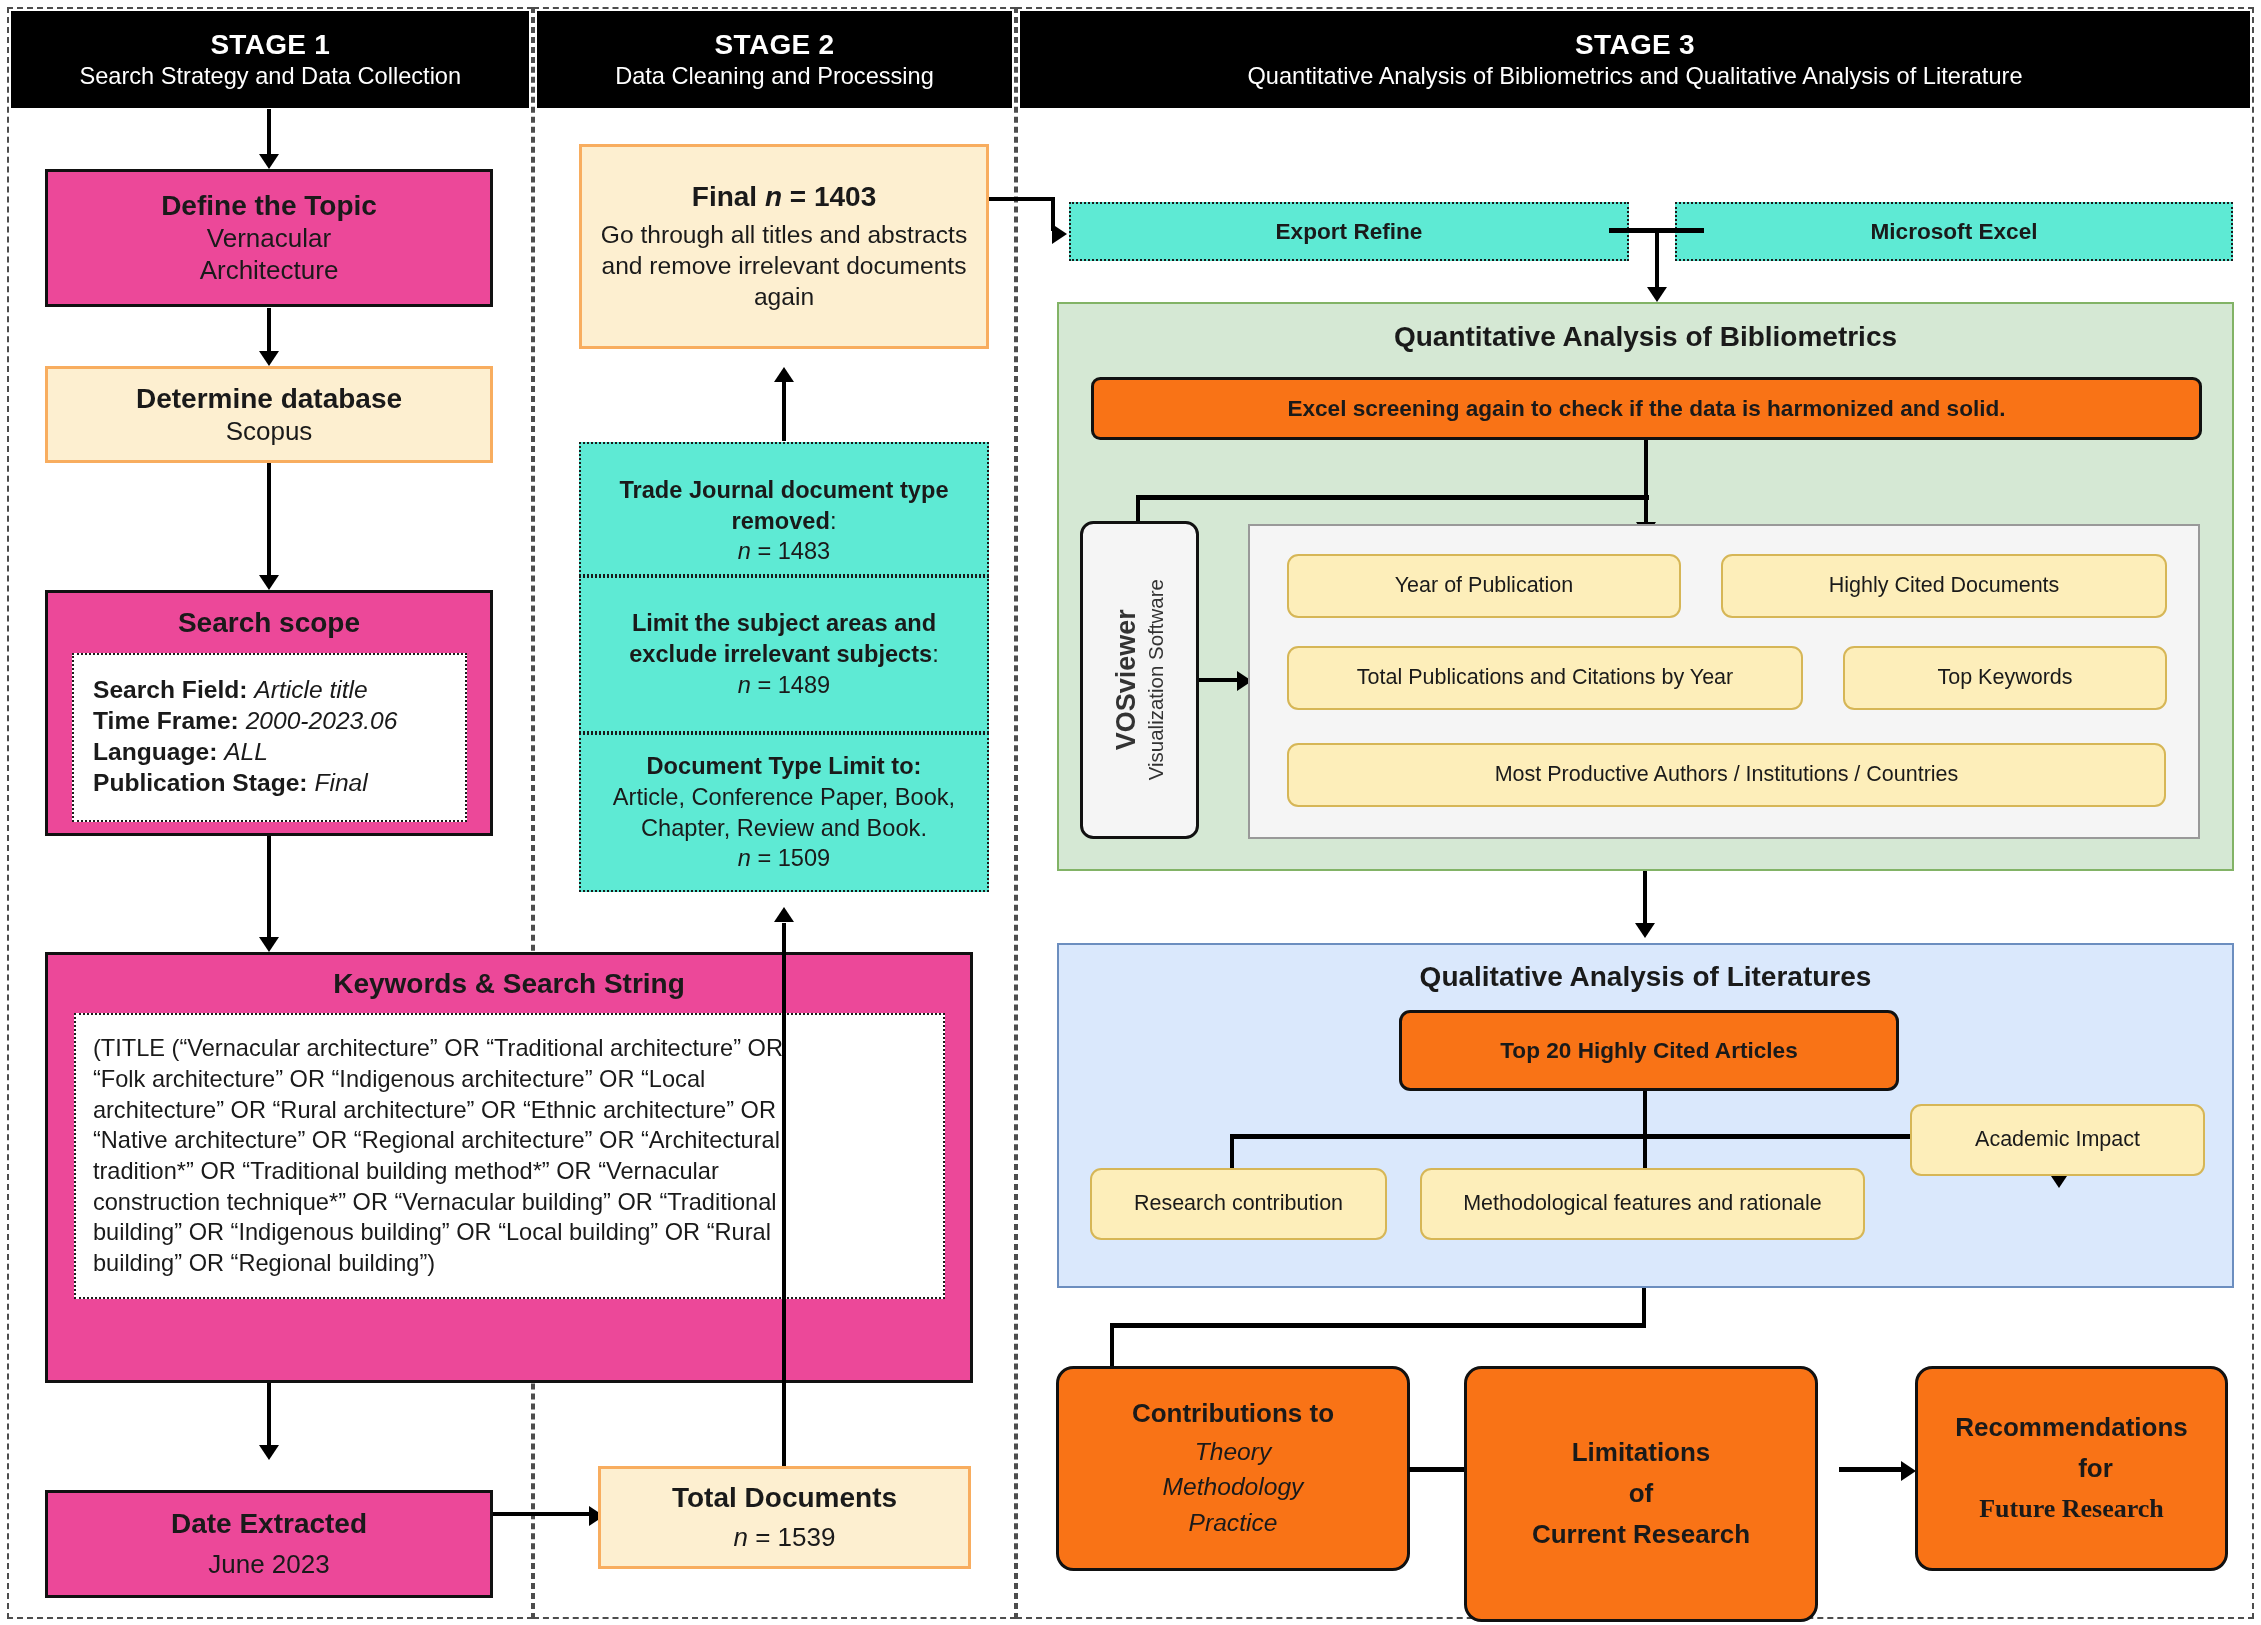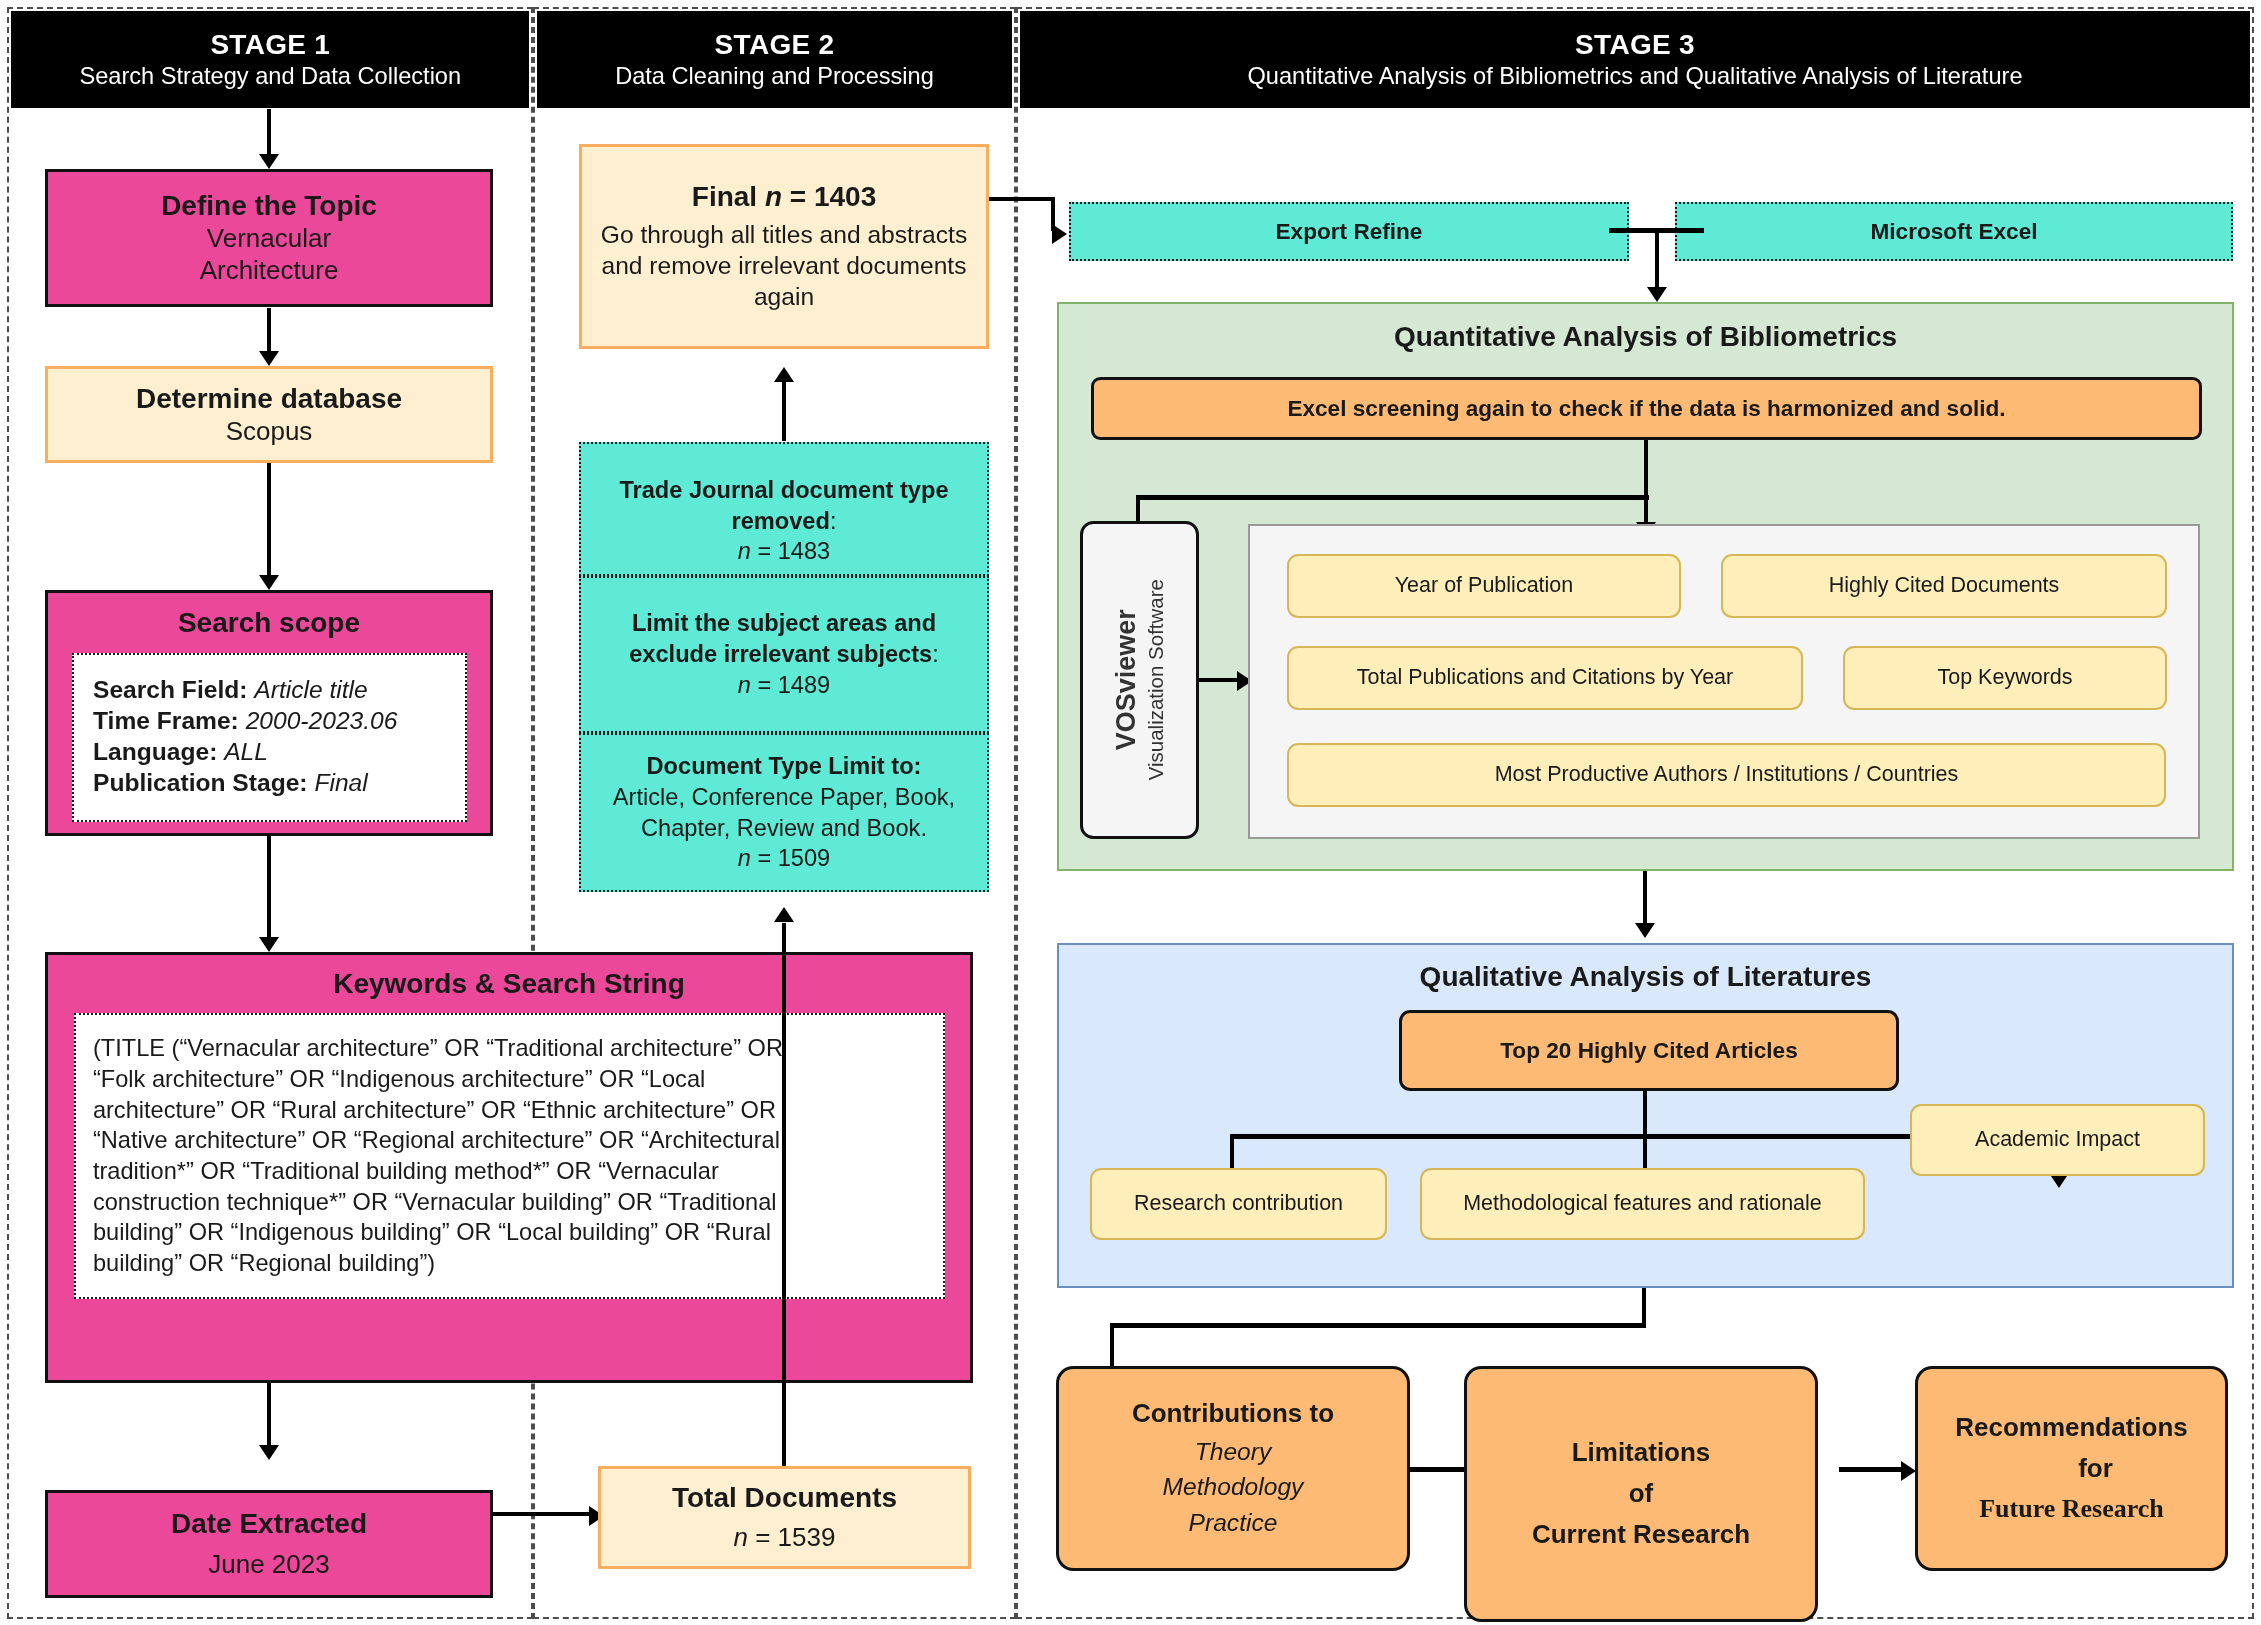--- a/index.html
+++ b/index.html
@@ -14,21 +14,21 @@
   .stage-hdr{position:absolute;background:#000;color:#fff;box-sizing:border-box;
     display:flex;flex-direction:column;align-items:center;justify-content:center;}
   .stage-hdr .s-num{font-weight:bold;font-size:28px;letter-spacing:0.3px;line-height:1.12;}
   .stage-hdr .s-sub{font-size:23.6px;line-height:1.18;margin-top:3.1px;white-space:nowrap;}
 
   
   .node{position:absolute;box-sizing:border-box;display:flex;flex-direction:column;
     align-items:center;justify-content:center;text-align:center;}
 
   .n-grey{background:#ec4899;border:3.1px solid #111;}
-  .n-grey-round{background:#fdba74;border:3.1px solid #111;border-radius:17.4px;}
+  .n-grey-round{background:#f97316;border:3.1px solid #111;border-radius:17.4px;}
   .n-orange{background:#fdefd0;border:3.1px solid #f8ad5f;}
   .n-dotted{background:#5eead4;border:2.6px dotted #1a1a1a;}
   .n-yellow-round{background:#fdeeba;border:2.6px solid #d6b656;border-radius:11.3px;}
 
   .bold{font-weight:bold;}
   .ital{font-style:italic;}
 
   .t54{font-size:28px;line-height:1.22;}
   .t50{font-size:26px;line-height:1.22;}
   .t48{font-size:24.6px;line-height:1.26;}

